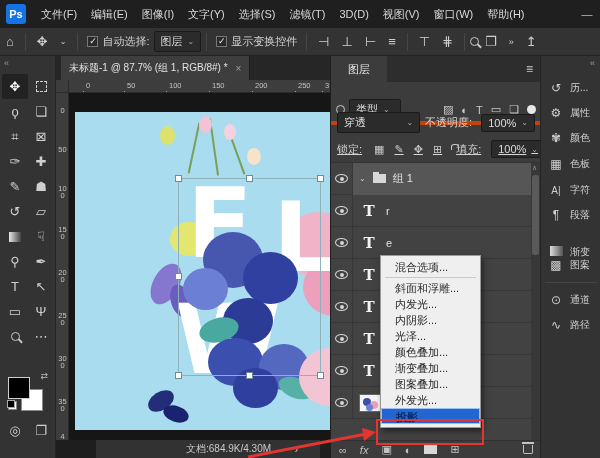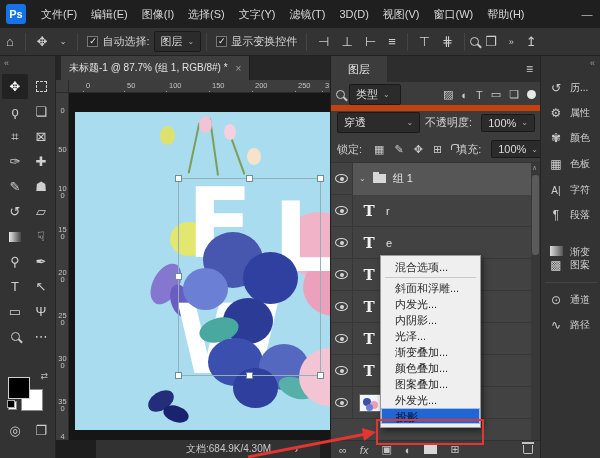--- a/index.html
+++ b/index.html
@@ -78,28 +78,28 @@
     display:flex;align-items:center;}
   #status-text{margin-left:90px;color:#c9c9c9;font-size:10px;}
   #status-chev{position:absolute;right:22px;color:#c9c9c9;font-size:10px;}
 
   
   #layers{left:330px;top:56px;width:210px;height:402px;background:#3c3c3c;border-left:1px solid #1f1f1f;}
   #lp-tabbar{position:absolute;top:0;left:0;width:210px;height:26px;background:#2d2d2d;}
   #lp-tab{position:absolute;left:0;top:0;width:56px;height:26px;background:#3c3c3c;color:#e6e6e6;
     display:flex;align-items:center;justify-content:center;font-size:11px;}
   #lp-menu{position:absolute;right:8px;top:6px;color:#cfcfcf;font-size:12px;}
-  #lp-filter{position:absolute;top:28px;left:0;width:210px;height:27px;display:flex;align-items:center;
-    padding:0 5px;gap:4px;border-bottom:6px solid #c2410c;}
+  #lp-filter{position:absolute;top:42px;left:0;width:210px;height:27px;display:flex;align-items:center;
+    padding:0 5px;gap:4px;border-bottom:4px solid #c2410c;}
   .fico{color:#c9c9c9;font-size:11px;padding:0 2px;}
   .toggle-dot{width:9px;height:9px;border-radius:50%;background:#e8e8e8;margin-left:2px;}
   #lp-blend{position:absolute;top:53px;left:0;width:210px;height:27px;display:flex;align-items:center;
     padding:0 6px;gap:5px;}
   #lp-lock{position:absolute;top:80px;left:0;width:210px;height:27px;display:flex;align-items:center;
-    padding:0 6px;gap:6px;border-bottom:1px solid #333;}
+    padding:0 6px;gap:6px;border-bottom:1px solid #333;text-decoration:underline;}
   .padlock{width:8px;height:6px;background:#c9c9c9;position:relative;display:inline-block;margin-top:3px;}
   .padlock::before{content:'';position:absolute;left:1px;top:-4px;width:6px;height:5px;
     border:1.5px solid #c9c9c9;border-bottom:none;border-radius:3px 3px 0 0;}
   #lp-list{position:absolute;top:107px;left:0;width:210px;height:277px;background:#424242;overflow:hidden;}
   .lrow{position:absolute;left:0;width:201px;height:32px;border-bottom:1px solid #373737;display:flex;align-items:center;}
   .eyecell{width:22px;height:32px;border-right:1px solid #373737;display:flex;align-items:center;justify-content:center;flex:none;}
   .eye{width:13px;height:9px;border:1px solid #d4d4d4;border-radius:50%;position:relative;}
   .eye::after{content:'';position:absolute;left:3.5px;top:1.5px;width:4px;height:4px;background:#d4d4d4;border-radius:50%;}
   .lrow .body{flex:1;height:32px;display:flex;align-items:center;gap:7px;padding-left:6px;color:#e2e2e2;}
   .lrow.sel .body{background:#565656;}
@@ -140,22 +140,22 @@
 </head>
 <body>
 
 <div id="stage">
 
   <div id="titlebar" class="abs">
     <div id="ps-logo">Ps</div>
     <div class="menu-item">文件(F)</div>
     <div class="menu-item">编辑(E)</div>
     <div class="menu-item">图像(I)</div>
+    <div class="menu-item">文字(Y)</div>
     <div class="menu-item">选择(S)</div>
-    <div class="menu-item">文字(Y)</div>
     <div class="menu-item">滤镜(T)</div>
     <div class="menu-item">3D(D)</div>
     <div class="menu-item">视图(V)</div>
     <div class="menu-item">窗口(W)</div>
     <div class="menu-item">帮助(H)</div>
     <div id="win-controls">
       <div class="winbtn">—</div>
 
     </div>
   </div>
@@ -536,22 +536,22 @@
     </div>
   </div>
 
   <div id="ctxmenu" class="abs">
     <div class="cmi">混合选项...</div>
     <div class="cmsep"></div>
     <div class="cmi">斜面和浮雕...</div>
     <div class="cmi">内发光...</div>
     <div class="cmi">内阴影...</div>
     <div class="cmi">光泽...</div>
+    <div class="cmi">颜色叠加...</div>
     <div class="cmi">渐变叠加...</div>
-    <div class="cmi">颜色叠加...</div>
     <div class="cmi">图案叠加...</div>
     <div class="cmi">外发光...</div>
     <div class="cmi hl">投影...</div>
   </div>
   <div id="redbox" class="abs"></div>
   <svg id="arrowsvg" class="abs">
     <line x1="248" y1="457" x2="366" y2="434" stroke="#e43530" stroke-width="3"></line>
     <polygon points="376,432 362,428 364,441" fill="#e43530"></polygon>
   </svg>
 

